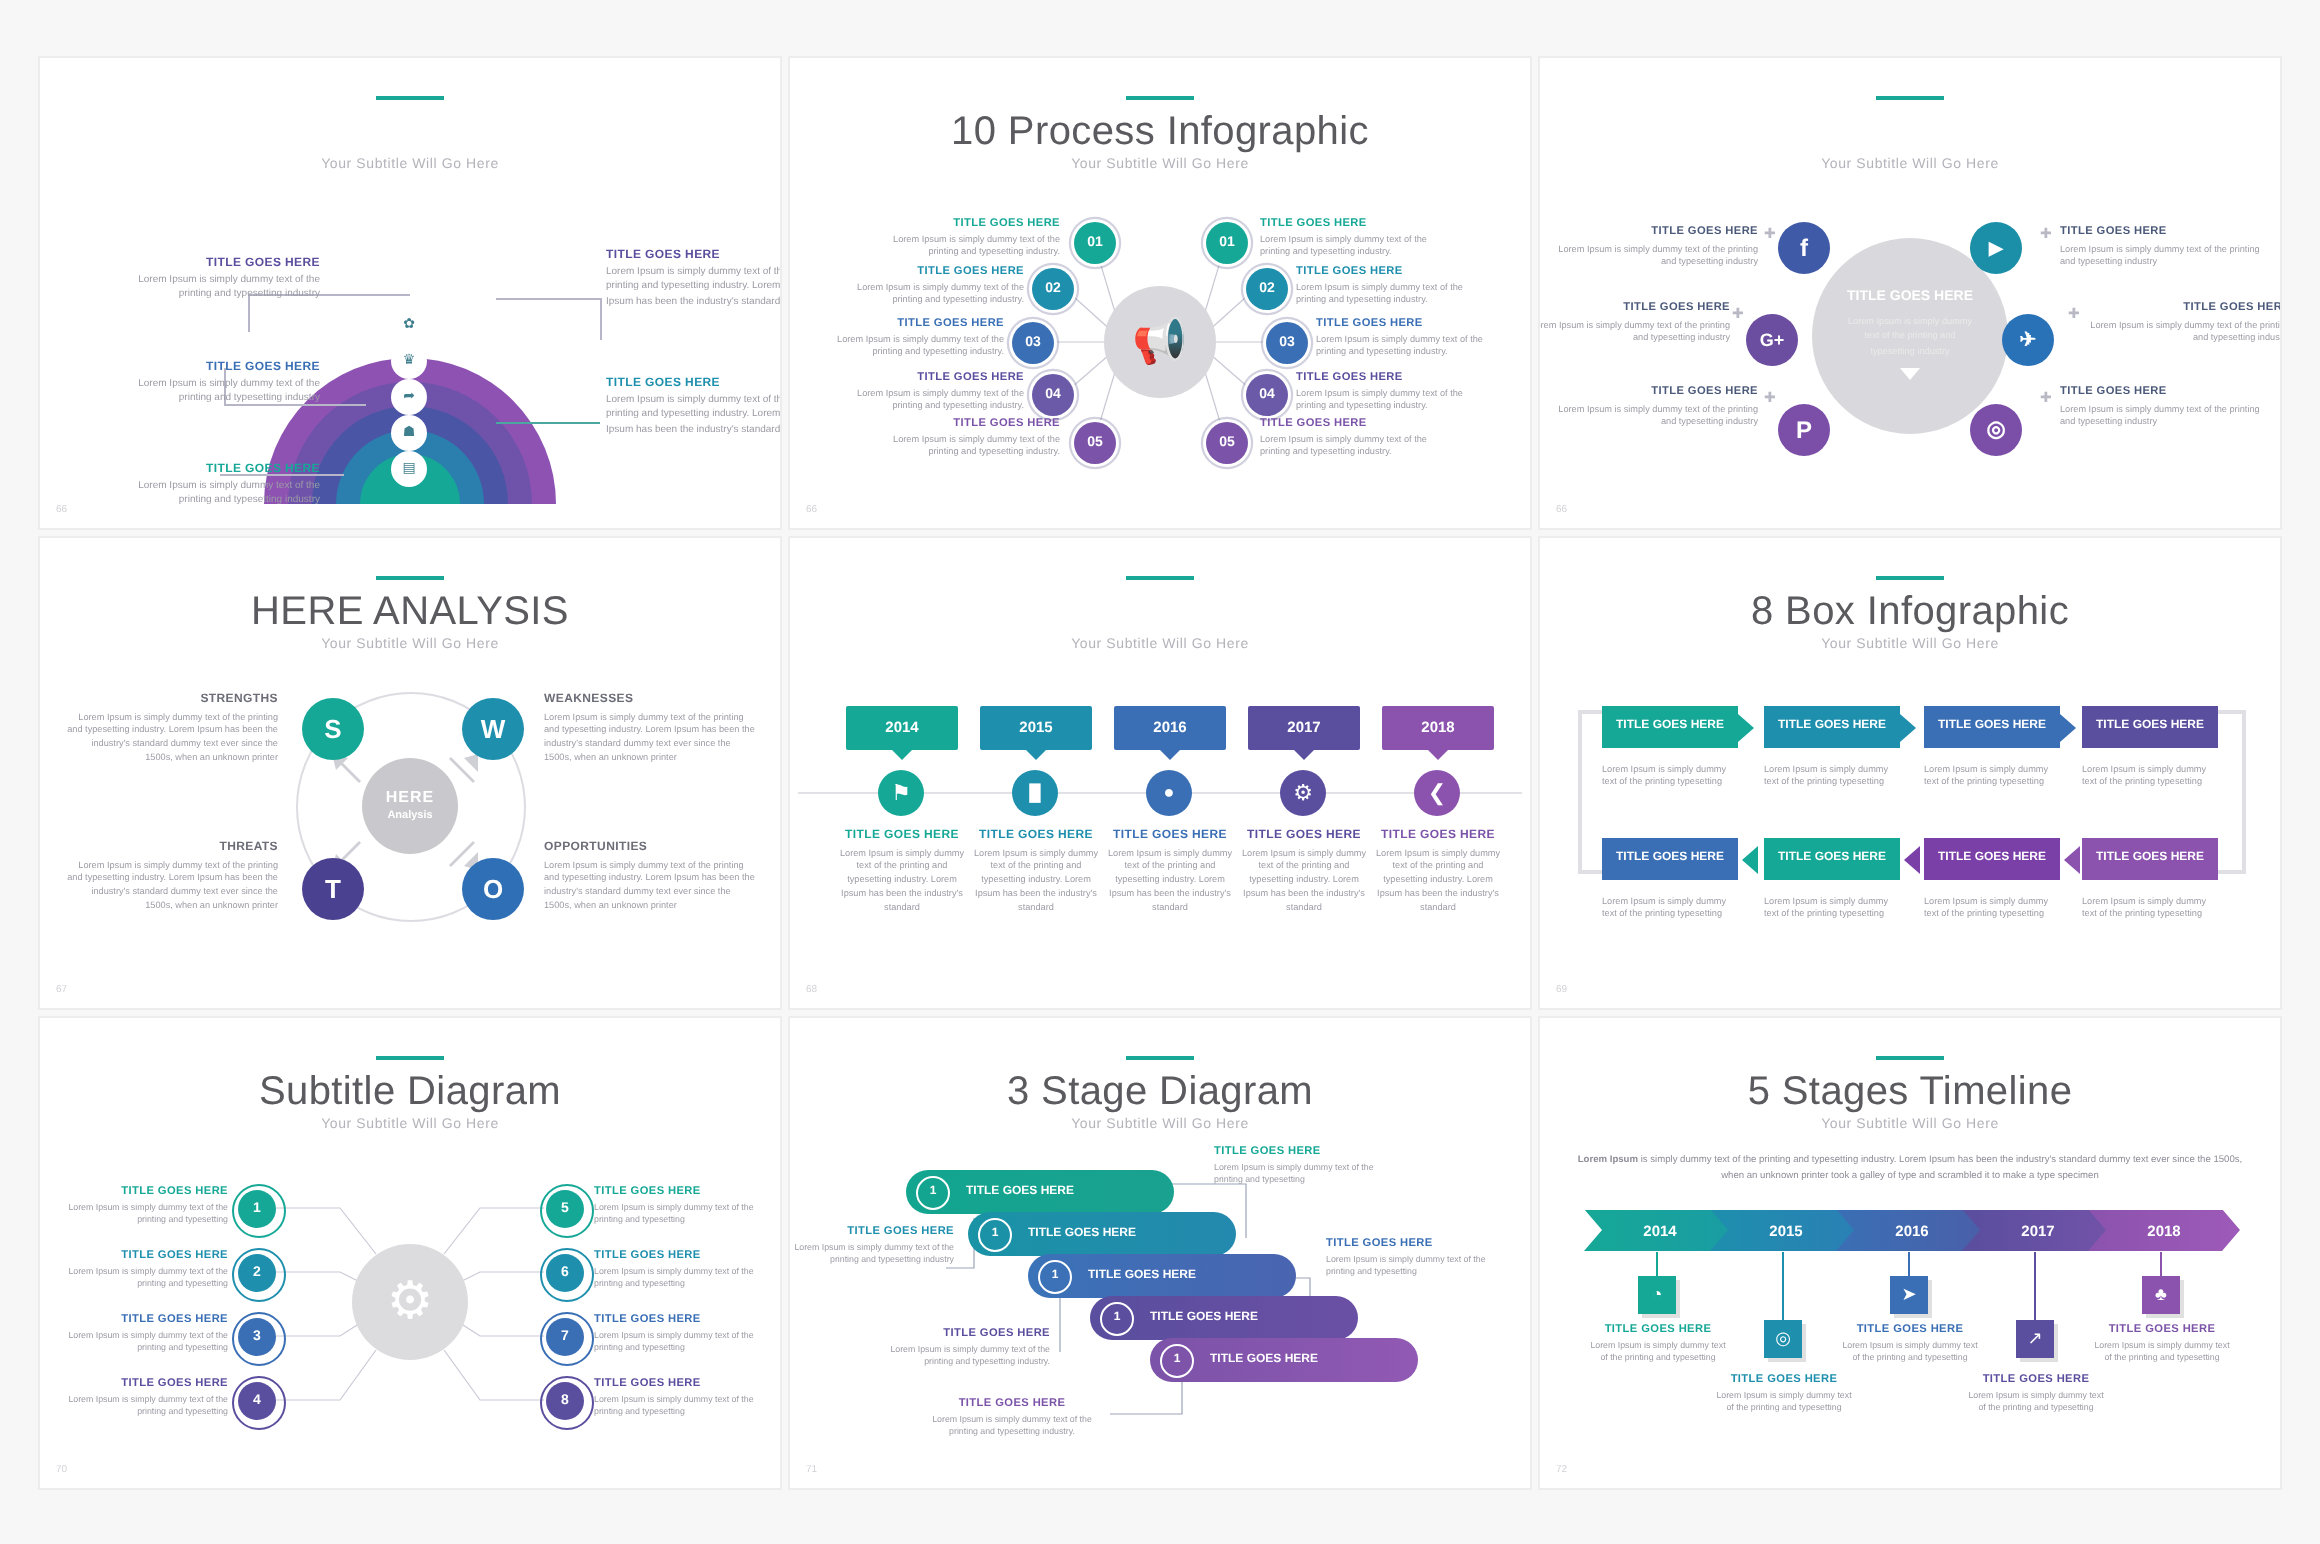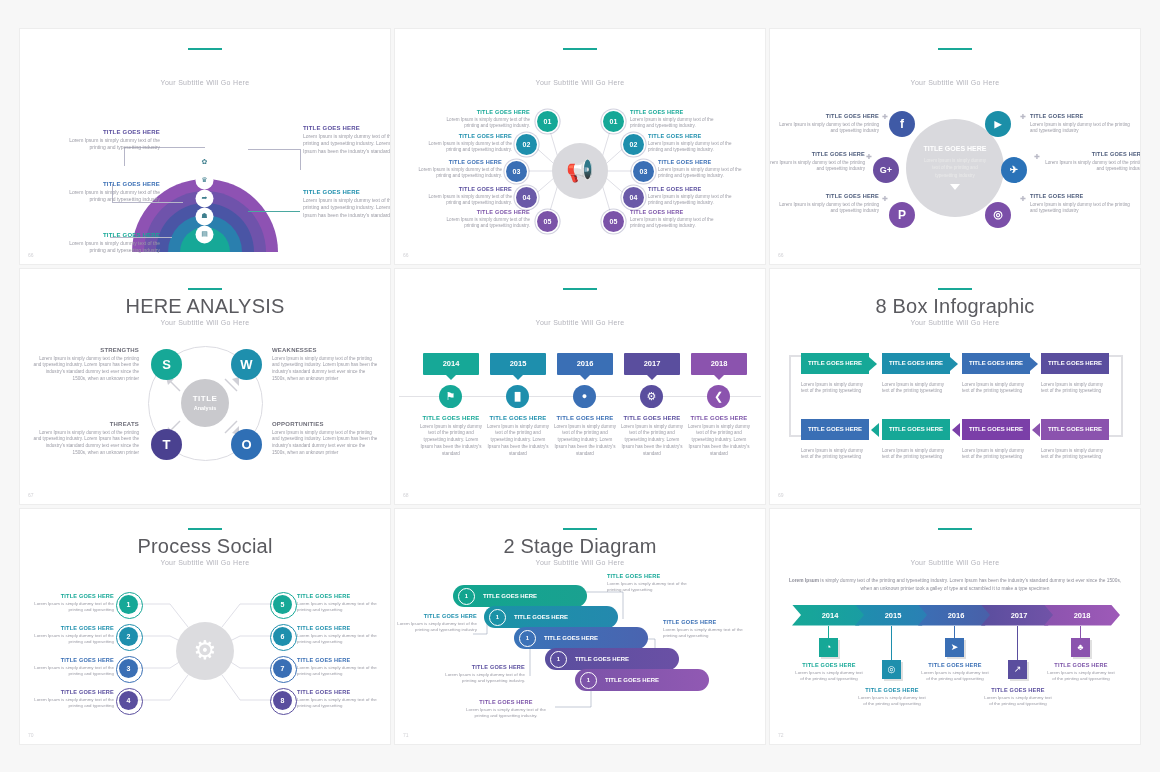--- a/index.html
+++ b/index.html
@@ -222,20 +222,21 @@
     </div>
     <div class="s1txt" style="left:283px;top:160px;">
       <div class="ttl t-cyan">TITLE GOES HERE</div>
       <div class="body">Lorem Ipsum is simply dummy text of the printing and  typesetting industry. Lorem Ipsum has been the industry's standard</div>
     </div>
     <div class="pgnum">66</div>
   </div>
 
   <div class="slide">
     <div class="s-rule"></div>
+    <div class="s-title">10 Process Infographic</div>
     <div class="s-sub">Your Subtitle Will Go Here</div>
 
     <svg width="370" height="235" style="position:absolute;left:0;top:0;">
       <g stroke="#c8c8d4" stroke-width="0.6" fill="none">
         <line x1="167" y1="142" x2="152" y2="92"></line>
           <line x1="167" y1="142" x2="137" y2="115"></line>
         <line x1="167" y1="142" x2="126" y2="142"></line>
           <line x1="167" y1="142" x2="137" y2="168"></line>
         <line x1="167" y1="142" x2="152" y2="192"></line>
         <line x1="203" y1="142" x2="218" y2="92"></line>
@@ -391,21 +392,21 @@
     <div class="pgnum">66</div>
   </div>
 
   <div class="slide">
     <div class="s-rule"></div>
     <div class="s-title">HERE ANALYSIS</div>
     <div class="s-sub">Your Subtitle Will Go Here</div>
 
     <div class="swotring" style="left:128px;top:77px;width:113px;height:113px;"></div>
     <div class="swotmid" style="left:161px;top:110px;">
-      <div style="font-size:8px;font-weight:bold;letter-spacing:0.5px;">TITLE</div>
+      <div style="font-size:8px;font-weight:bold;letter-spacing:0.5px;">HERE</div>
       <div style="font-size:5.5px;font-weight:bold;margin-top:2px;">Analysis</div>
     </div>
 
     <svg width="370" height="235" style="position:absolute;left:0;top:0;">
       <g stroke="#cfcfd6" stroke-width="1.4" fill="none">
         <path d="M160,122 L148,110" marker-end=""></path>
           <path d="M205,110 L217,122"></path>
         <path d="M160,152 L148,164"></path>
           <path d="M205,164 L217,152"></path>
       </g>
@@ -575,21 +576,21 @@
       </div>
     <div class="bxtxt" style="left:271px;top:179px;">
         <div class="body">Lorem Ipsum is simply dummy text of the printing typesetting</div>
       </div>
 
     <div class="pgnum">69</div>
   </div>
 
   <div class="slide">
     <div class="s-rule"></div>
-    <div class="s-title">Process Social</div>
+    <div class="s-title">Subtitle Diagram</div>
     <div class="s-sub">Your Subtitle Will Go Here</div>
 
     <svg width="370" height="235" style="position:absolute;left:0;top:0;">
       <g stroke="#c9c9d6" stroke-width="0.6" fill="none">
         <path d="M118,95 L150,95 L168,118"></path>
           <path d="M118,127 L150,127 L164,134"></path>
         <path d="M118,159 L150,159 L164,150"></path>
           <path d="M118,191 L150,191 L168,166"></path>
         <path d="M252,95 L220,95 L202,118"></path>
           <path d="M252,127 L220,127 L206,134"></path>
@@ -668,21 +669,21 @@
     <div class="pdtxt" style="left:277px;top:180px;">
         <div class="ttl t-ind">TITLE GOES HERE</div>
         <div class="body">Lorem Ipsum is simply dummy text of the printing and  typesetting</div>
       </div>
 
     <div class="pgnum">70</div>
   </div>
 
   <div class="slide">
     <div class="s-rule"></div>
-    <div class="s-title">2 Stage Diagram</div>
+    <div class="s-title">3 Stage Diagram</div>
     <div class="s-sub">Your Subtitle Will Go Here</div>
 
     <svg width="370" height="235" style="position:absolute;left:0;top:0;">
       <g stroke="#9aa4b8" stroke-width="0.6" fill="none">
         <path d="M190,83 L228,83 L228,110"></path>
         <path d="M78,125 L92,125 L92,100"></path>
         <path d="M228,130 L260,130 L260,150"></path>
         <path d="M135,167 L135,130"></path>
         <path d="M160,198 L196,198 L196,176"></path>
       </g>
@@ -742,20 +743,21 @@
     <div class="sttxt" style="left:65px;top:190px;text-align:center;">
         <div class="ttl t-pur">TITLE GOES HERE</div>
         <div class="body">Lorem Ipsum is simply dummy text of the printing and  typesetting industry.</div>
       </div>
 
     <div class="pgnum">71</div>
   </div>
 
   <div class="slide">
     <div class="s-rule"></div>
+    <div class="s-title">5 Stages Timeline</div>
     <div class="s-sub">Your Subtitle Will Go Here</div>
 
     <div class="tlintro" style="left:14px;top:68px;width:342px;">
       <b>Lorem Ipsum</b><span> is simply dummy text of the printing and typesetting industry. Lorem Ipsum has been the industry's standard dummy text ever since the 1500s, when an unknown printer took a galley of type and scrambled it to make a type specimen</span>
     </div>
 
     <div class="chev" style="left:22px;top:96px;width:76px;background:linear-gradient(90deg,#16a897,#1a9ca3);">
         <span>2014</span>
       </div>
     <div class="chev" style="left:85px;top:96px;width:76px;background:linear-gradient(90deg,#1e8fad,#2b7fb5);">

